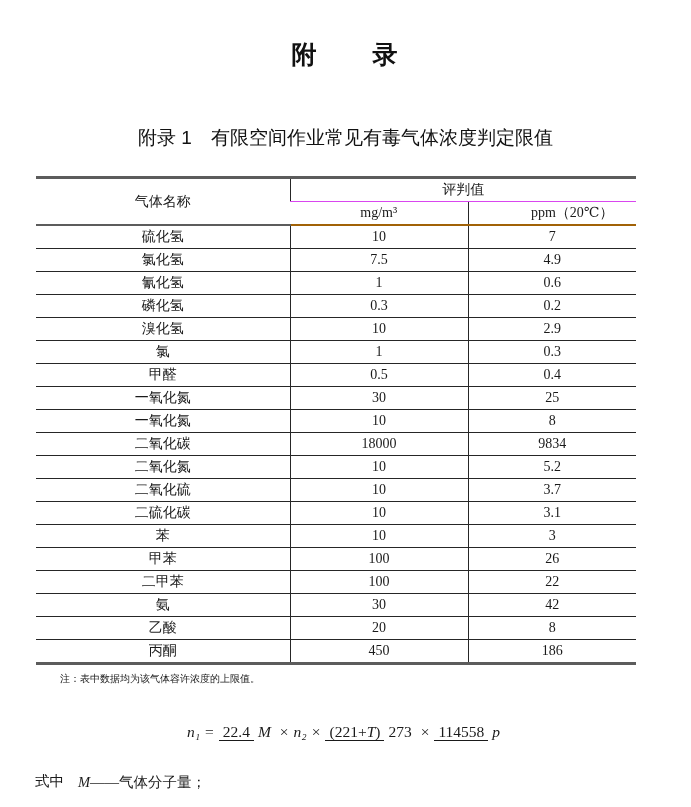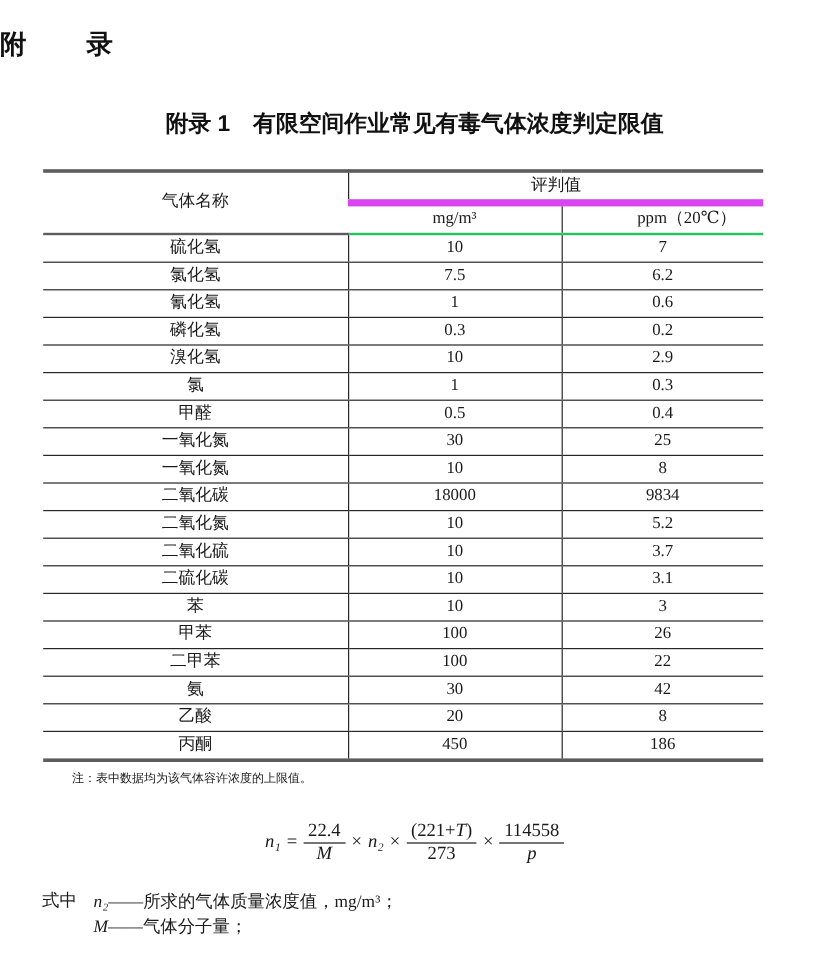--- a/index.html
+++ b/index.html
@@ -6,33 +6,33 @@
     margin: 0; padding: 0;
     background: #ffffff;
     width: 691px; height: 807px;
     overflow: hidden;
     font-family: "Liberation Serif", "DejaVu Serif", serif;
     color: #1a1a1a;
   }
   .page { width: 691px; height: 807px; position: relative; }
 
   .main-title {
-    margin: 0; padding-top: 22px;
-    text-align: left;
+    margin: 16px; padding-top: 22px;
+    text-align: center;
     font-family: "Liberation Sans", "DejaVu Sans", sans-serif;
     font-weight: bold;
-    font-size: 22px;
+    font-size: 25px;
     letter-spacing: 2px;
     color: #111;
   }
   .sub-title {
     margin: 0; padding-top: 38px;
     text-align: center;
     font-family: "Liberation Sans", "DejaVu Sans", sans-serif;
-    font-weight: bold;
+    font-weight: normal;
     font-size: 19px;
     color: #111;
   }
 
   table.gas-table {
     border-collapse: collapse;
     margin: 25px 0 0 36px;
     width: 600px;
     table-layout: fixed;
     font-size: 14px;
@@ -41,22 +41,22 @@
     border-bottom: 3px solid #5c5c5c;
   }
   table.gas-table th, table.gas-table td {
     font-weight: normal;
     padding: 0;
     height: 22px;
     line-height: 22px;
     vertical-align: middle;
   }
   th.h-gas  { border-bottom: 2px solid #5c5c5c; }
-  th.h-eval { border-bottom: 6px solid #d946ef; border-left: 1px solid #262626; height: 23px; margin-left: 20px; }
-  tr.h2 th  { border-bottom: 2px solid #22c55e; height: 22px; margin-top: 48px; }
+  th.h-eval { border-bottom: 1px solid #d946ef; border-left: 1px solid #262626; height: 23px; margin-left: 20px; }
+  tr.h2 th  { border-bottom: 2px solid #a16207; height: 22px; margin-top: 48px; }
   tr.h2 th + th { border-left: 1px solid #262626; padding-left: 40px; }
   tbody td  { border-bottom: 1px solid #262626; }
   tbody td + td { border-left: 1px solid #262626; }
 
   .note {
     margin: 7px 0 0 60px;
     font-size: 10px;
   }
 
   .formula {
@@ -64,21 +64,20 @@
     display: flex;
     justify-content: center;
     align-items: center;
     gap: 5px;
     font-size: 15.5px;
     height: 52px;
   }
   .formula .v { font-style: italic; }
   .frac {
     display: inline-flex;
-    flex-direction: column;
     align-items: center;
     line-height: 1.15;
   }
   .frac .num { border-bottom: 1.4px solid #1a1a1a; padding: 0 4px; }
   .frac .den { padding: 0 4px; }
 
   .legend {
     margin: 14px 0 0 35px;
     font-size: 14.5px;
     display: flex;
@@ -116,21 +115,21 @@
     </thead>
     <tbody>
       <tr>
           <td>硫化氢</td>
           <td>10</td>
           <td>7</td>
         </tr>
       <tr>
           <td>氯化氢</td>
           <td>7.5</td>
-          <td>6.2</td>
+          <td>4.9</td>
         </tr>
       <tr>
           <td>氰化氢</td>
           <td>1</td>
           <td>0.6</td>
         </tr>
       <tr>
           <td>磷化氢</td>
           <td>0.3</td>
           <td>0.2</td>
@@ -232,19 +231,18 @@
     <span>×</span>
     <span class="frac">
       <span class="num">114558</span>
       <span class="den v">p</span>
     </span>
   </div>
 
   <div class="legend">
     <span class="legend-label">式中</span>
     <div class="legend-items">
-      <div class="legend-item"><span class="term">n₂</span><span>——所求的气体质量浓度值，mg/m³；</span></div>
       <div class="legend-item"><span class="term">M</span><span>——气体分子量；</span></div>
 
     </div>
   </div>
 
 </div>
 
 </body></html>

